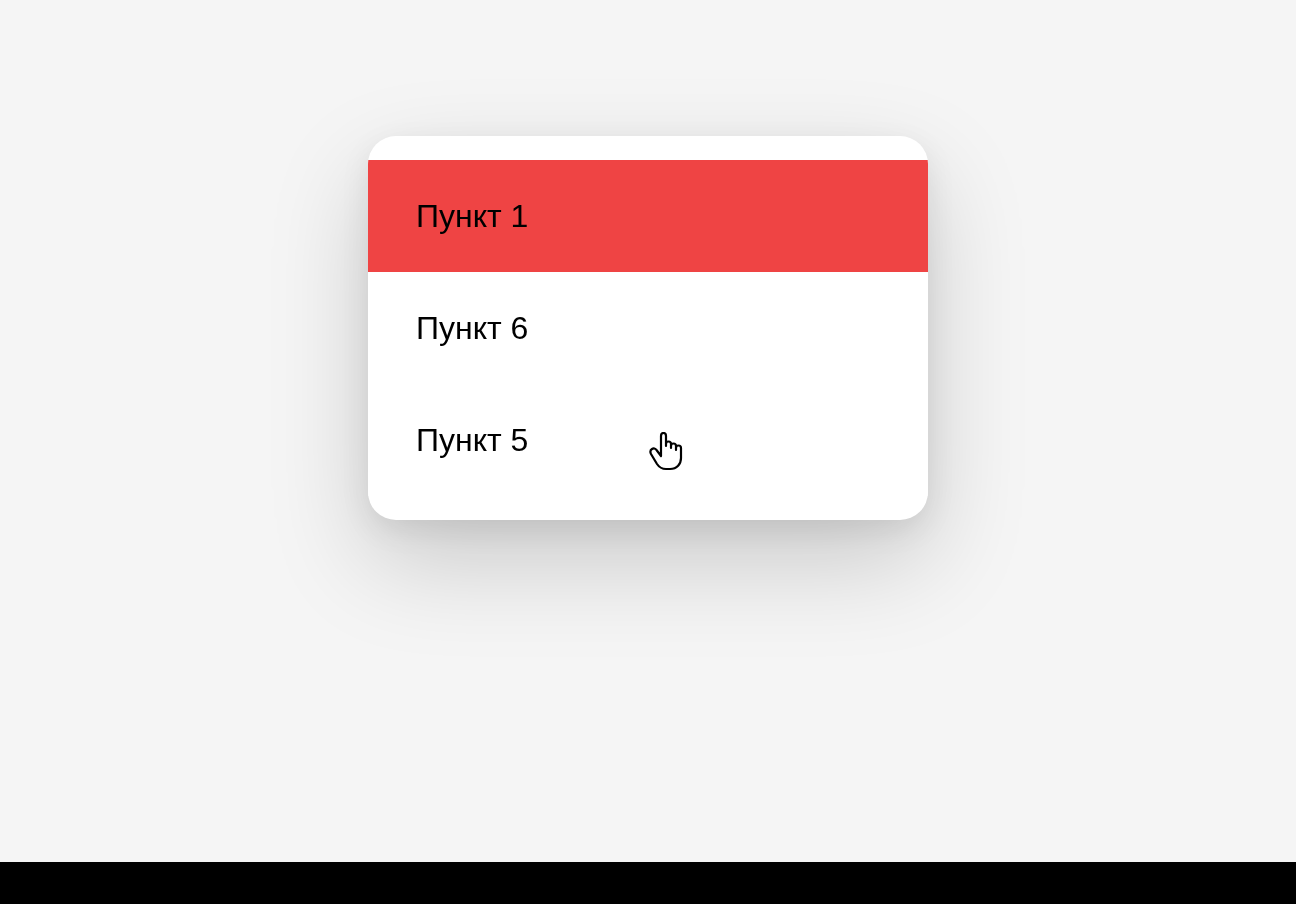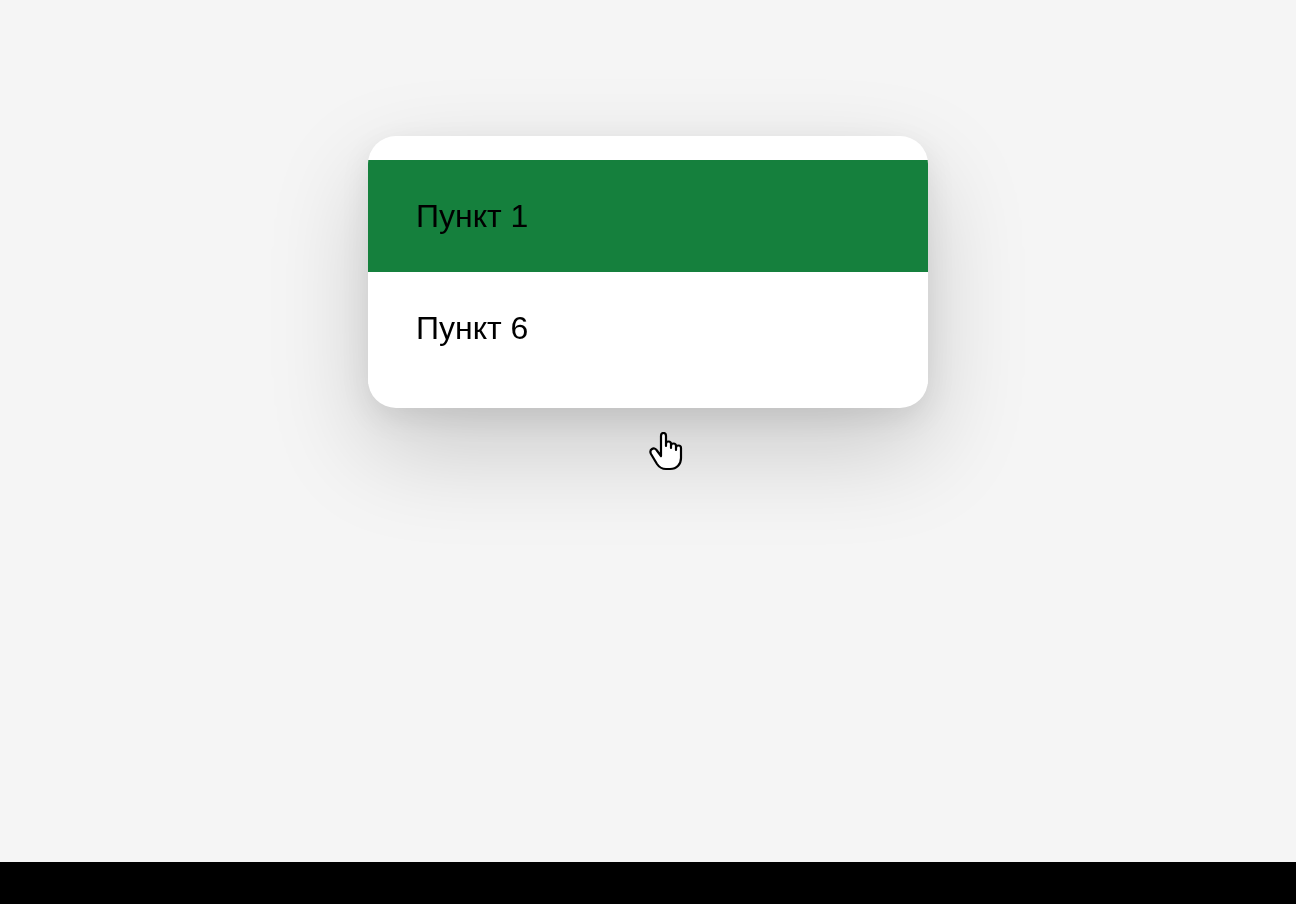--- a/index.html
+++ b/index.html
@@ -40,21 +40,21 @@
       display: flex;
       align-items: center;
       padding-left: 48px;
       font-size: 32px;
       font-weight: 400;
       color: #000;
       background: #fff;
       cursor: pointer;
     }
     .menu-item.selected {
-      background: #15803d;
+      background: #ef4444;
       text-align: center;
     }
     .menu-item.hovered {
       background: #f4f4f4;
     }
     .cursor {
       position: absolute;
       left: 648px;
       top: 432px;
       width: 36px;
@@ -65,20 +65,23 @@
 </head>
 <body>
 
 <div class="menu-card">
   <div class="menu-item selected">
     <span>Пункт 1</span>
   </div>
   <div class="menu-item">
     <span>Пункт 6</span>
   </div>
+  <div class="menu-item">
+    <span>Пункт 5</span>
+  </div>
 </div>
 
 <div class="cursor">
   <svg viewBox="0 0 36 40" width="36" height="40">
 
     <path d="M13 4 
              C13 2 14 1 15.5 1 C17 1 18 2 18 4 L18 14
              L18 12 C18 10.5 19 9.5 20.5 9.5 C22 9.5 23 10.5 23 12 L23 16
              L23 14 C23 12.5 24 11.5 25.5 11.5 C27 11.5 28 12.5 28 14 L28 18
              L28 16 C28 14.5 29 13.5 30.5 13.5 C32 13.5 33 14.5 33 16 L33 26

